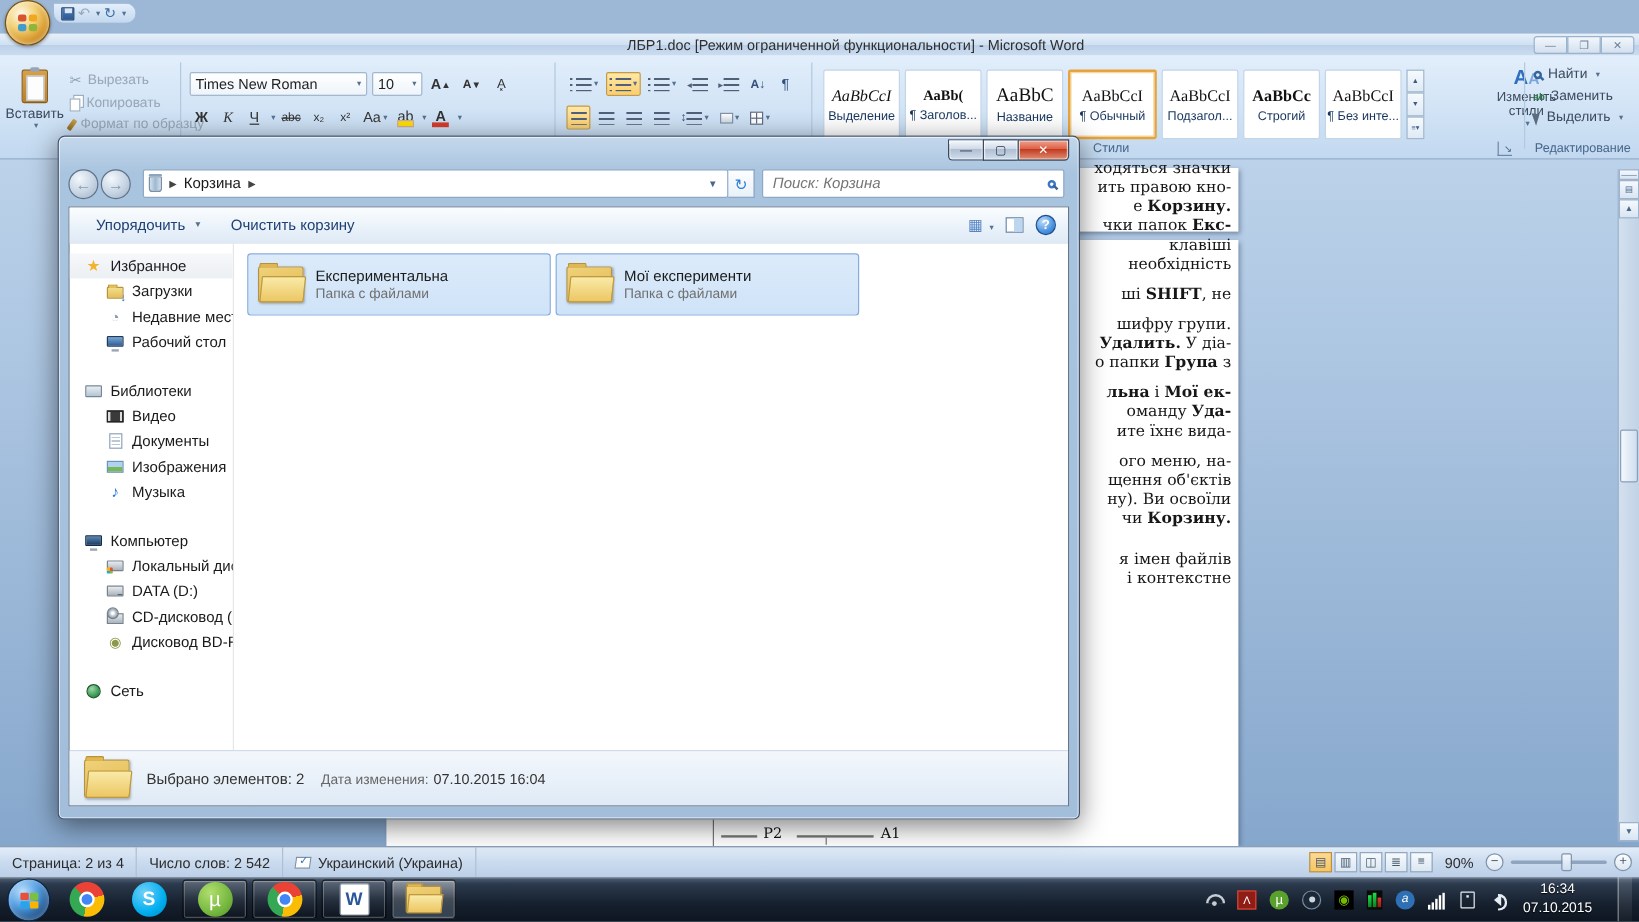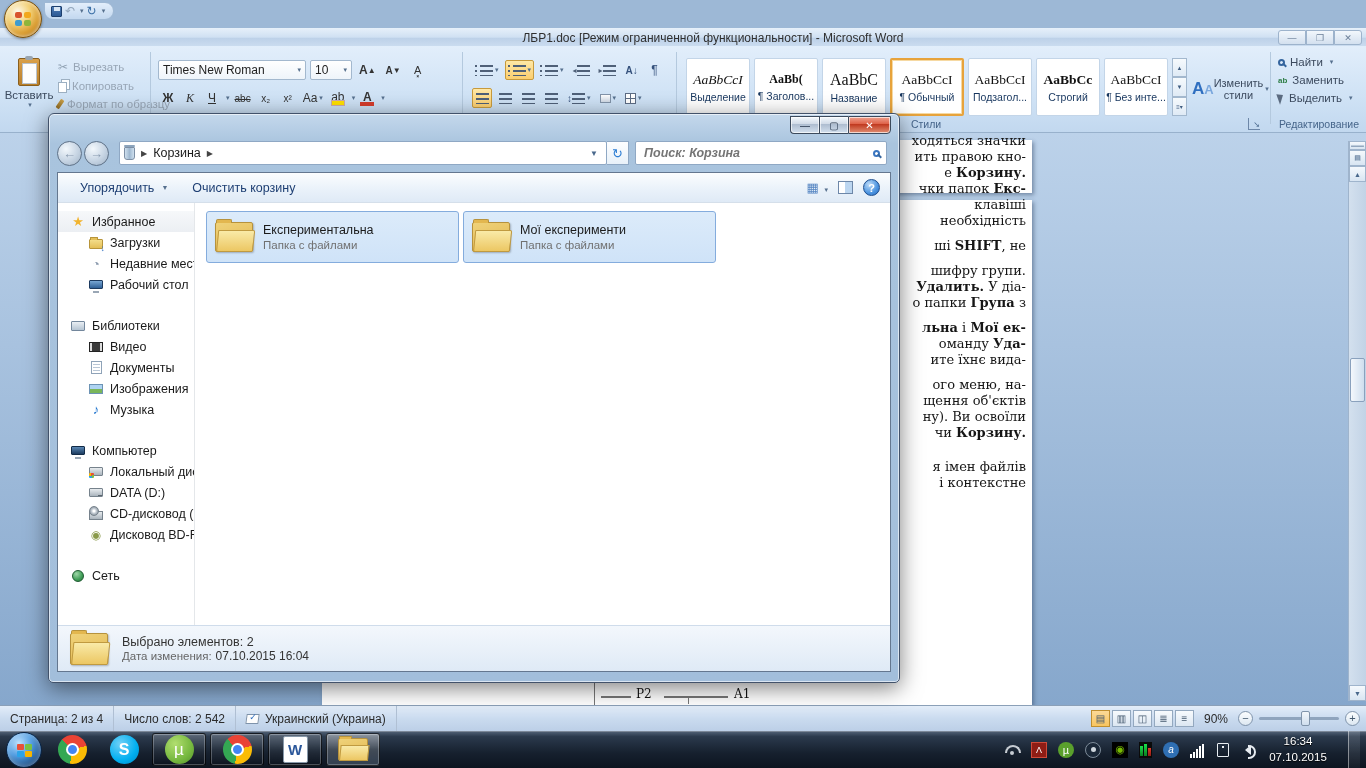--- a/index.html
+++ b/index.html
@@ -79,21 +79,21 @@
     display:flex;flex-direction:column;align-items:center;justify-content:center;gap:3px;}
   .stylecell.selected{width:74px;border:2px solid #e7a33c;box-shadow:0 0 0 1px #f6d9a2 inset;}
   .sprev{font-family:"Liberation Serif",serif;font-size:13.5px;color:#111;white-space:nowrap;}
   .sprev.p-italic{font-style:italic;}
   .sprev.p-bold-large{font-weight:bold;font-size:12px;}
   .sprev.p-large{font-size:16px;}
   .sprev.p-bold{font-weight:bold;}
   .slabel{font-size:10.5px;color:#17365e;white-space:nowrap;}
   .styles-scroll{position:absolute;left:1172px;top:12px;width:15px;height:58px;display:flex;flex-direction:column;}
   .sscr{flex:1;border:1px solid #a3b8ce;background:linear-gradient(#f6fafd,#dfeaf5);font-size:6px;color:#3f5d80;display:flex;align-items:center;justify-content:center;}
-  .chgstyles{position:absolute;left:1192px;top:10px;width:72px;height:66px;display:flex;flex-direction:row;align-items:center;font-size:11px;color:#3c4a5e;text-align:center;}
+  .chgstyles{position:absolute;left:1236px;top:10px;width:72px;height:66px;display:flex;flex-direction:column;align-items:center;font-size:11px;color:#3c4a5e;text-align:center;}
   .aa-big{font-weight:bold;color:#2f6fc0;font-size:17px;line-height:1.1;}
   .aa-big span{color:#7aa7dd;font-size:13px;}
   .dlg-launcher{position:absolute;left:1248px;bottom:2px;width:12px;height:12px;border-left:1px solid #6d87a8;border-bottom:1px solid #6d87a8;font-size:8px;color:#46658a;display:flex;align-items:flex-end;justify-content:flex-end;}
   
   .editcol{position:absolute;left:1278px;top:10px;display:flex;flex-direction:column;gap:6px;}
   .edit-row{display:flex;align-items:center;gap:5px;font-size:11.5px;color:#3c4a5e;}
   .mag{width:7px;height:7px;border:2px solid #35659e;border-radius:50%;position:relative;}
   .mag::after{content:'';position:absolute;width:5px;height:2px;background:#35659e;transform:rotate(45deg);right:-4px;bottom:-2px;}
   .repl-ic{font-size:8px;color:#2d7d46;font-weight:bold;}
   .cursor-ic{width:0;height:0;border-left:6px solid #5b6b80;border-top:3px solid transparent;border-bottom:8px solid transparent;transform:rotate(-20deg);}
@@ -151,21 +151,21 @@
     width:488px;margin-left:8px;padding:0 4px;font-size:12.5px;color:#1a1a1a;}
   .crumb-sep{color:#444;font-size:8px;margin:0 6px;}
   .recycle-ic{width:11px;height:13px;background:linear-gradient(90deg,#cfe0ee,#9fb8d0 50%,#cfe0ee);border:1px solid #7d8fa5;border-radius:1px 1px 3px 3px;position:relative;}
   .recycle-ic::before{content:'';position:absolute;left:-1px;top:-3px;width:11px;height:2px;background:#8ca4bc;border-radius:1px;}
   .addr-caret{margin-left:auto;color:#49688c;font-size:8px;padding:0 4px;}
   .refreshbtn{width:22px;height:24px;border:1px solid #8fa8c4;border-left:none;background:linear-gradient(#fdfeff,#e8f1f9);
     color:#2f7fd4;font-size:13px;display:flex;align-items:center;justify-content:center;}
   .searchbox{height:24px;background:#fff;border:1px solid #8fa8c4;border-radius:2px;display:flex;align-items:center;
     width:252px;margin-left:6px;padding:0 6px;}
   .searchbox input{border:none;outline:none;flex:1;font-family:"Liberation Sans",sans-serif;
-    font-size:12.5px;font-style:italic;color:#8a8a8a;background:transparent;font-weight:bold;}
+    font-size:12.5px;font-style:italic;color:#8a8a8a;background:transparent;}
   .client{position:absolute;left:8px;right:8px;top:58px;bottom:10px;background:#fff;border:1px solid #64778f;}
   .etoolbar{position:absolute;left:0;right:0;top:0;height:30px;
     background:linear-gradient(180deg,#fbfdfe,#eaf2fa 55%,#dfeaf6);border-bottom:1px solid #d5dfea;
     display:flex;align-items:center;padding:0 10px;}
   .etb-item{display:flex;align-items:center;gap:5px;padding:4px 12px;font-size:12.5px;color:#1e3f73;}
   .etb-right{margin-left:auto;display:flex;align-items:center;gap:10px;}
   .views-ic{font-size:13px;color:#5585c2;}
   .pane-ic{width:15px;height:13px;border:1px solid #6d87a8;background:#fff;position:relative;}
   .pane-ic::before{content:'';position:absolute;right:0;top:0;bottom:0;width:7px;background:#bcd6f0;}
   .help-ic{width:17px;height:17px;border-radius:50%;border:1px solid #1d4e8e;
@@ -210,21 +210,21 @@
     background:linear-gradient(180deg,#dcebfa,#cfe3f8);display:flex;align-items:center;padding:0 8px;gap:10px;}
   .folder-lg{width:38px;height:30px;background:linear-gradient(160deg,#efd27a,#e3b74f);border:1px solid #b6923d;border-radius:2px;position:relative;box-shadow:1px 1px 2px rgba(0,0,0,.25);flex:0 0 38px;}
   .folder-lg::before{content:'';position:absolute;top:-4px;left:0;width:14px;height:3px;background:#e3b74f;border:1px solid #b6923d;border-bottom:none;border-radius:2px 2px 0 0;}
   .folder-lg::after{content:'';position:absolute;left:0;right:-1px;bottom:-1px;height:70%;
     background:linear-gradient(180deg,#f9eaa8,#ecc763);border:1px solid #c09a40;border-radius:1px 2px 2px 2px;transform:skewX(-6deg);transform-origin:bottom;}
   .tname{font-size:12.5px;color:#1a1a1a;}
   .ttype{font-size:11.5px;color:#707070;margin-top:2px;}
   .details{position:absolute;left:0;right:0;bottom:0;height:46px;border-top:1px solid #cfdceb;
     background:linear-gradient(180deg,#f3f7fc,#dfeaf6);display:flex;align-items:center;padding:0 12px;gap:14px;}
   .details .folder-lg{width:42px;height:32px;}
-  .dtext{display:flex;align-items:baseline;flex-direction:column;}
+  .dtext{display:flex;align-items:baseline;gap:14px;}
   .dsel{font-size:12.5px;color:#333;}
   .dmod{font-size:11.5px;color:#666;}
   .dmod b{font-weight:normal;color:#333;font-size:12px;margin-left:4px;}
 
   
   .taskbar{position:absolute;left:0;top:731px;width:100%;height:37px;z-index:30;
     background:linear-gradient(180deg,#55657a,#2b3a4d 15%,#16202e 60%,#0d1520);
     box-shadow:inset 0 1px 0 rgba(255,255,255,.25);display:flex;align-items:center;}
   .start-orb{position:relative;width:36px;height:36px;border-radius:50%;margin:0 4px 0 6px;flex:0 0 36px;
     background:radial-gradient(circle at 35% 30%,#bfe3ff,#4f9be0 40%,#17477e 75%,#0b2a52);

